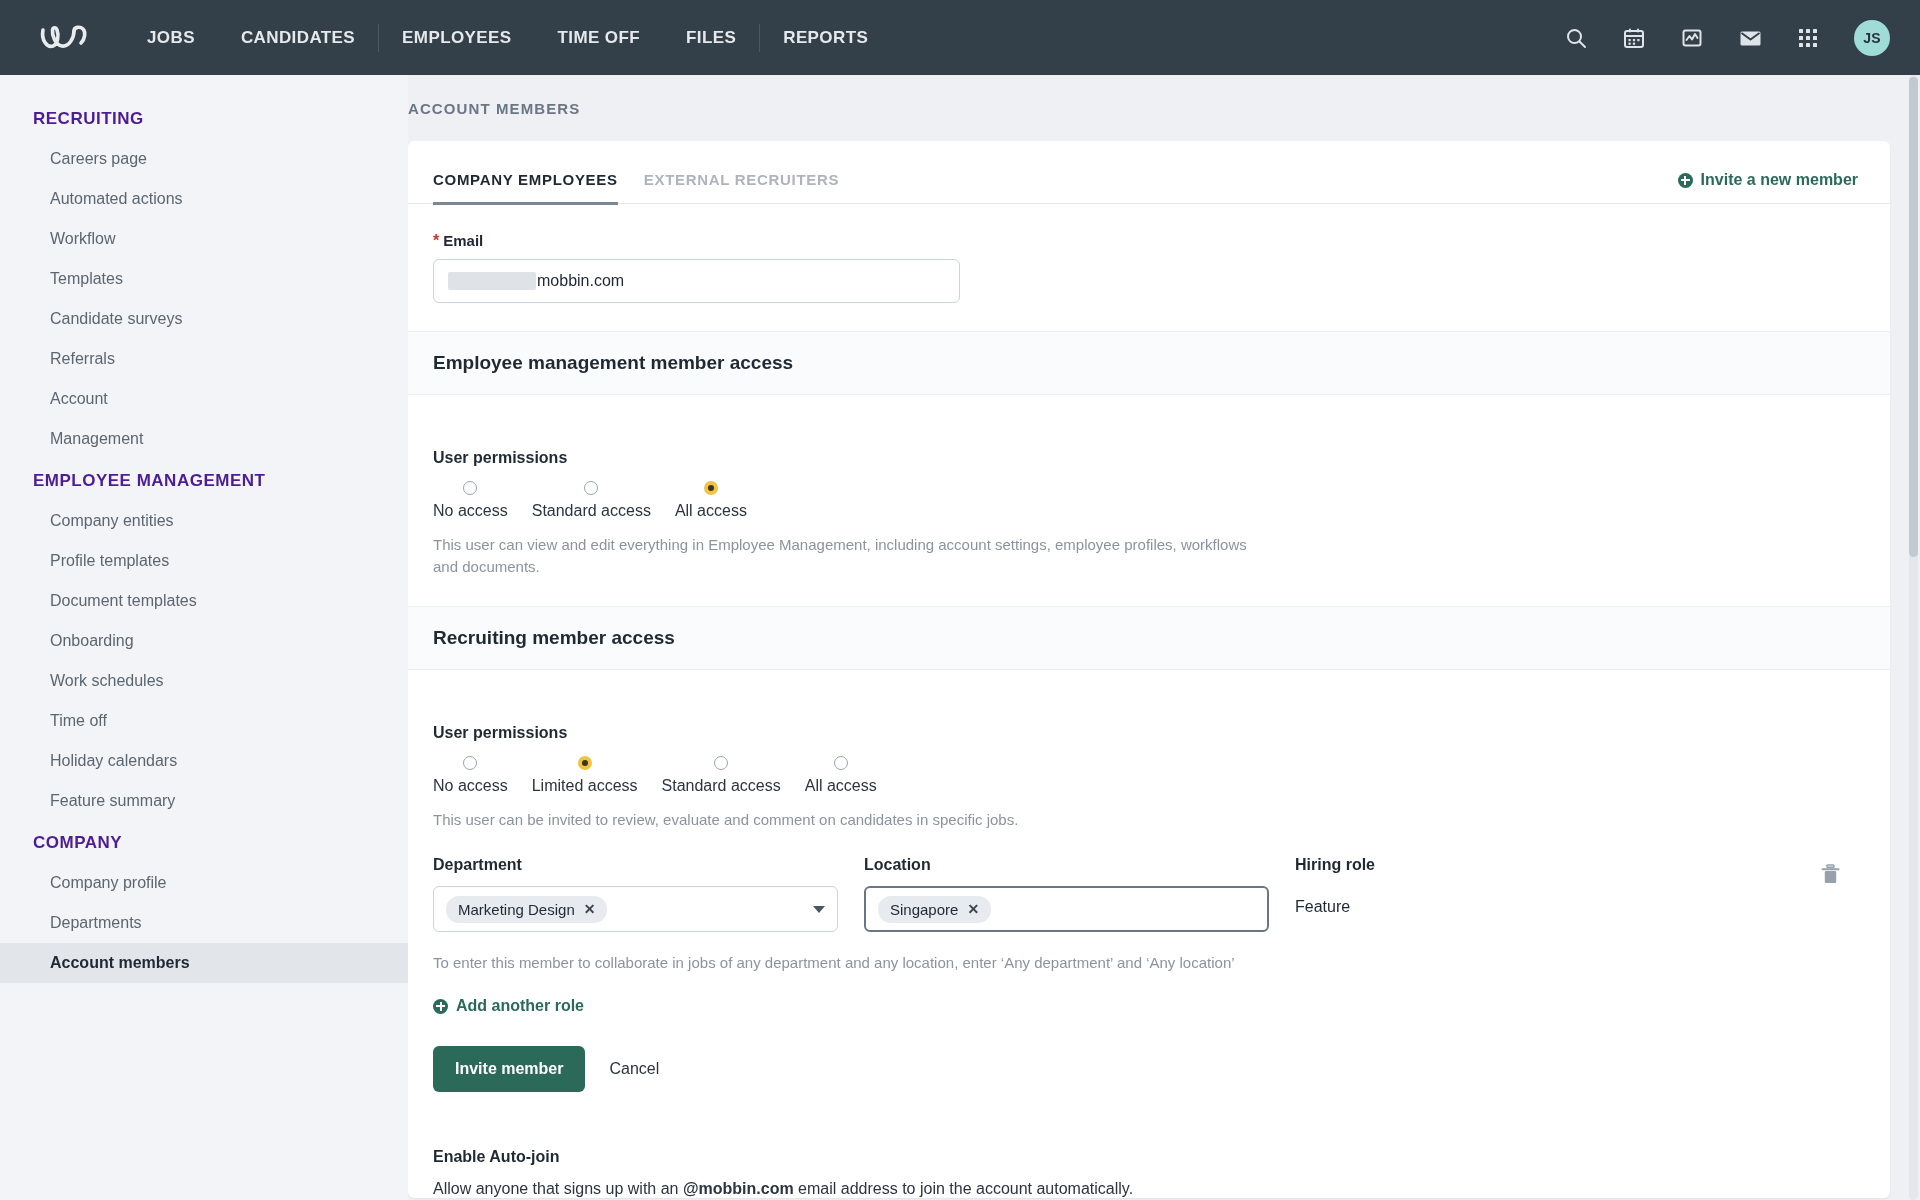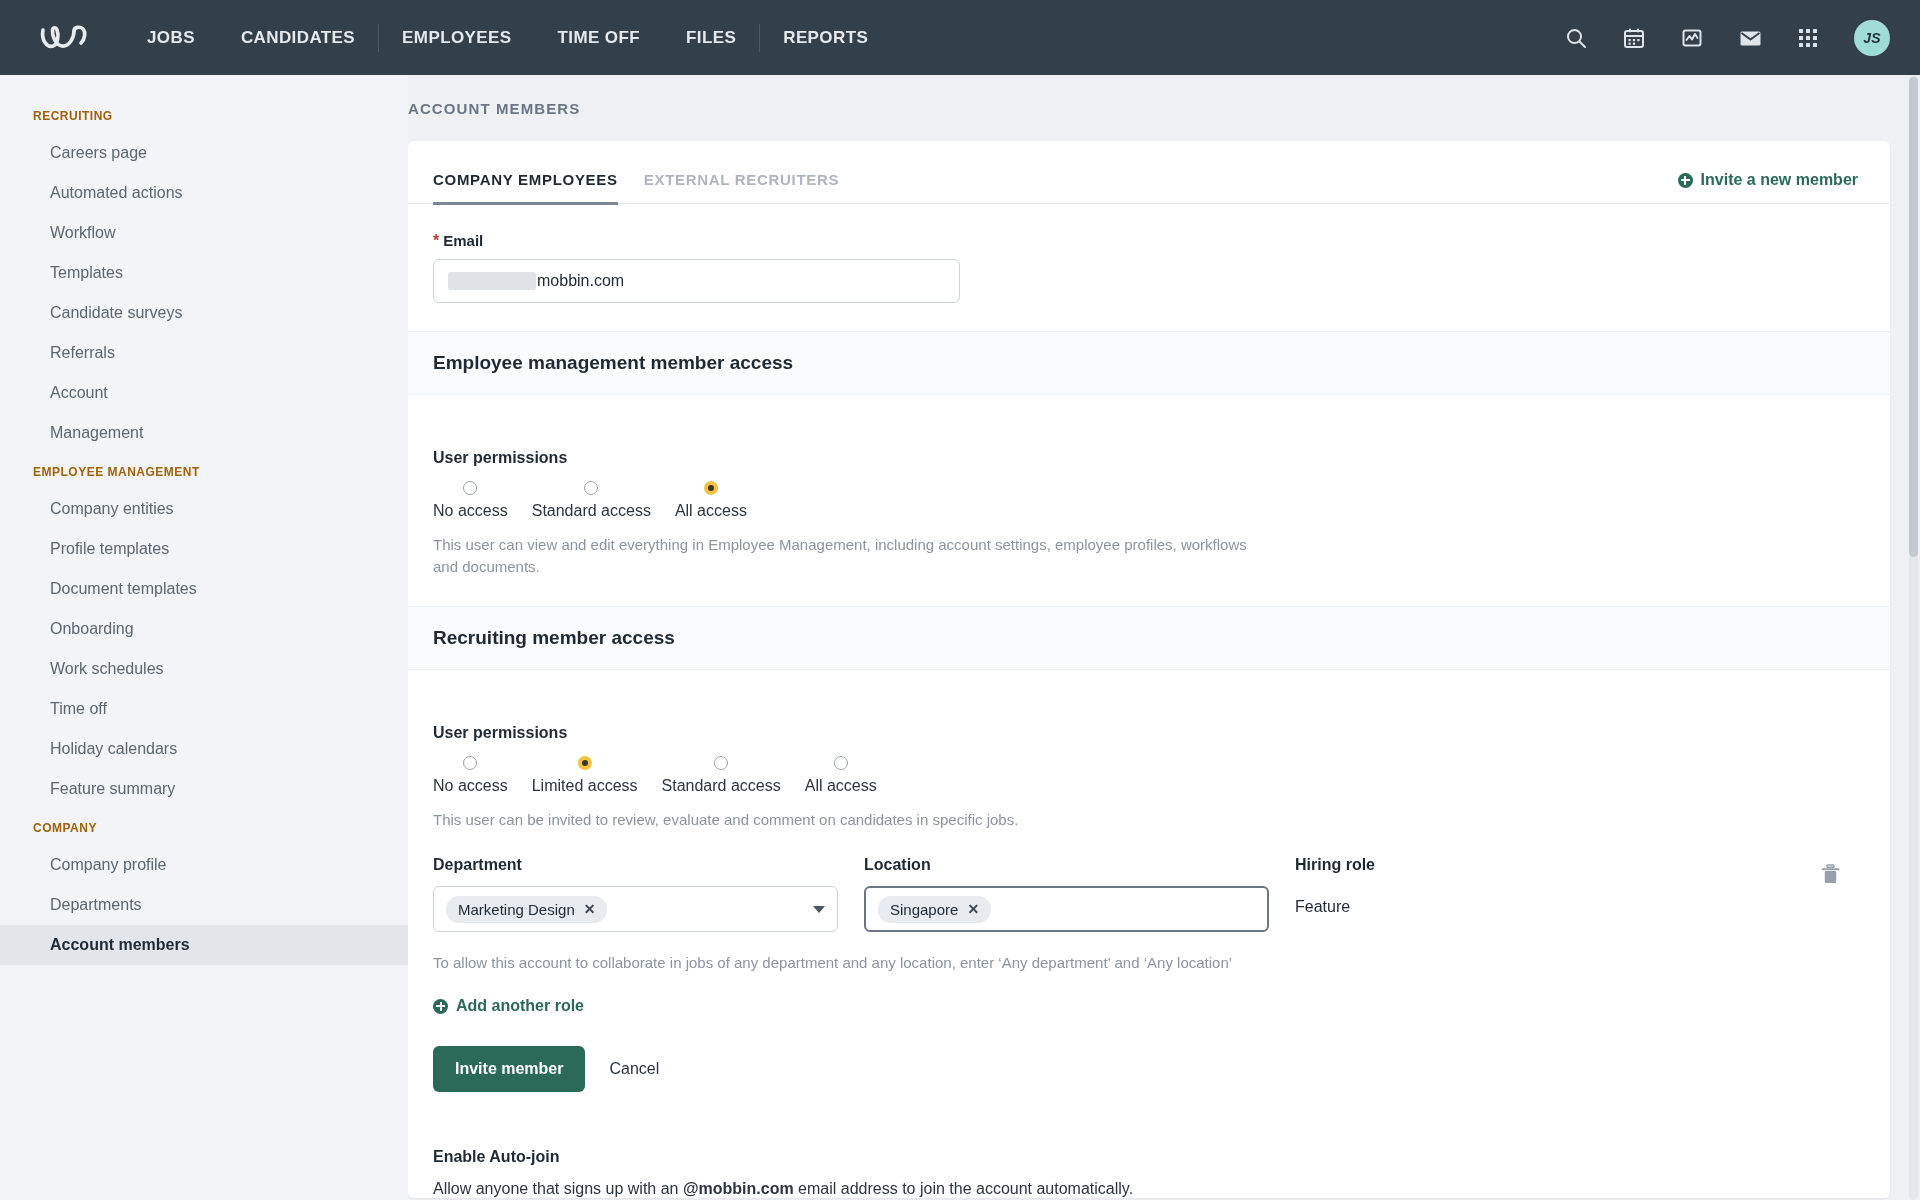--- a/index.html
+++ b/index.html
@@ -29,21 +29,20 @@
     padding: 0 23px;
     cursor: pointer;
     white-space: nowrap;
   }
   .nav-sep { width: 1px; height: 28px; background: #4d5861; }
   .nav-right {
     margin-left: auto;
     display: flex;
     align-items: center;
     gap: 34px;
-    font-style: italic;
   }
   .nav-icon { width: 24px; height: 24px; display: flex; align-items: center; justify-content: center; cursor: pointer; }
   .nav-icon svg { display: block; }
   .avatar {
     width: 36px; height: 36px; border-radius: 50%;
     background: #9fdcd8; color: #263238;
     font-size: 14px; font-weight: 700;
     display: flex; align-items: center; justify-content: center;
     cursor: pointer; letter-spacing: 0.3px;
   }
@@ -53,23 +52,23 @@
 
   
   .sidebar {
     width: 408px;
     flex: 0 0 408px;
     background: #f2f4f7;
     padding-top: 22px;
     overflow: hidden;
   }
   .side-group-title {
-    font-size: 12px;
-    font-weight: 700;
-    color: #a16207;
+    font-size: 17px;
+    font-weight: 700;
+    color: #4c1d95;
     letter-spacing: 0.5px;
     padding: 12px 0 10px 33px;
   }
   .side-item {
     font-size: 16px;
     color: #5c6670;
     padding: 11px 0 11px 50px;
     cursor: pointer;
     white-space: nowrap;
   }
@@ -531,21 +530,21 @@
             <div class="trash-btn">
               <svg width="19" height="21" viewBox="0 0 19 21" fill="none">
                 <rect x="6" y="1" width="7" height="2.4" rx="0.8" stroke="#97a0ab" stroke-width="1.6" fill="none"></rect>
                 <line x1="1.5" y1="5.2" x2="17.5" y2="5.2" stroke="#97a0ab" stroke-width="2" stroke-linecap="round"></line>
                 <rect x="3.8" y="7" width="11.4" height="12" rx="1.2" fill="#97a0ab"></rect>
               </svg>
             </div>
           </div>
         </div>
 
-        <div class="note-text">To allow this account to collaborate in jobs of any department and any location, enter ‘Any department’ and ‘Any location’</div>
+        <div class="note-text">To enter this member to collaborate in jobs of any department and any location, enter ‘Any department’ and ‘Any location’</div>
 
         <div class="add-role">
           <span class="plus-circle"></span>
           <span>Add another role</span>
         </div>
 
         <div class="btn-row">
           <button class="btn-primary">Invite member</button>
           <button class="btn-text">Cancel</button>
         </div>

